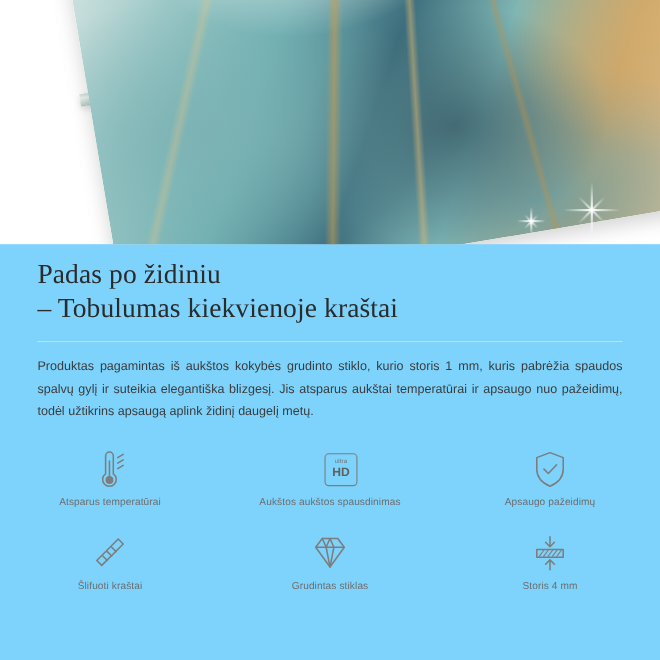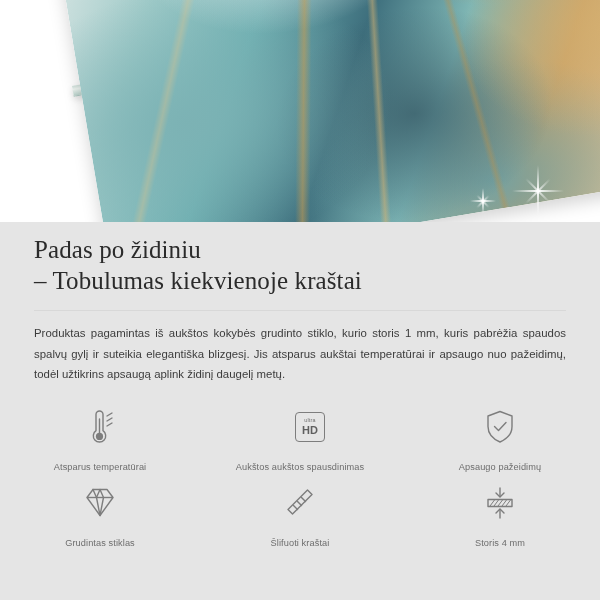--- a/index.html
+++ b/index.html
@@ -7,21 +7,21 @@
     width: 600px;
     height: 600px;
     background: #ffffff;
     font-family: "Liberation Sans", sans-serif;
     overflow: hidden;
   }
   .page {
     position: relative;
     width: 600px;
     height: 600px;
-    background: #e5e5e5;
+    background: #7dd3fc;
   }
 
   
   .hero {
     position: relative;
     width: 600px;
     height: 222px;
     overflow: hidden;
     background: #ffffff;
   }
@@ -150,21 +150,21 @@
     padding-top: 8px;
     height: 76px;
   }
   .ficon {
     height: 42px;
     display: flex;
     align-items: center;
     justify-content: center;
   }
   .flabel {
-    margin-top: 14px;
+    margin-top: 3px;
     font-size: 9.2px;
     color: #6d6d6d;
     text-align: center;
     letter-spacing: 0.1px;
   }
   .hd-badge {
     width: 30px; height: 30px;
     border: 1.4px solid #7d7d7d;
     border-radius: 4px;
     display: flex;
@@ -252,44 +252,44 @@
         </div>
         <div class="flabel">Apsaugo pažeidimų</div>
       </div>
 
     </div>
 
     <div class="frow">
 
       <div class="fcell">
         <div class="ficon">
+          <svg width="40" height="36" viewBox="0 0 40 36">
+            <g fill="none" stroke="#7d7d7d" stroke-width="1.4" stroke-linecap="round" stroke-linejoin="round">
+              <path d="M8 27.5 27.5 8 32 12.5 12.5 32z" transform="translate(0,-3)"></path>
+              <line x1="13.5" y1="20.5" x2="17.5" y2="24.5"></line>
+              <line x1="17.5" y1="16.5" x2="21.5" y2="20.5"></line>
+              <line x1="21.5" y1="12.5" x2="25.5" y2="16.5"></line>
+            </g>
+          </svg>
+        </div>
+        <div class="flabel">Šlifuoti kraštai</div>
+      </div>
+
+      <div class="fcell">
+        <div class="ficon">
           <svg width="40" height="38" viewBox="0 0 40 38">
             <g fill="none" stroke="#7d7d7d" stroke-width="1.4" stroke-linejoin="round">
               <path d="M7 13.5 13 5.5h14l6 8-13 18z"></path>
               <path d="M7 13.5h26"></path>
               <path d="M13 5.5 16.5 13.5 13 5.5z"></path>
               <path d="M16.5 13.5 20 5.5 23.5 13.5 20 31.5z"></path>
             </g>
           </svg>
         </div>
         <div class="flabel">Grudintas stiklas</div>
-      </div>
-
-      <div class="fcell">
-        <div class="ficon">
-          <svg width="40" height="36" viewBox="0 0 40 36">
-            <g fill="none" stroke="#7d7d7d" stroke-width="1.4" stroke-linecap="round" stroke-linejoin="round">
-              <path d="M8 27.5 27.5 8 32 12.5 12.5 32z" transform="translate(0,-3)"></path>
-              <line x1="13.5" y1="20.5" x2="17.5" y2="24.5"></line>
-              <line x1="17.5" y1="16.5" x2="21.5" y2="20.5"></line>
-              <line x1="21.5" y1="12.5" x2="25.5" y2="16.5"></line>
-            </g>
-          </svg>
-        </div>
-        <div class="flabel">Šlifuoti kraštai</div>
       </div>
 
       <div class="fcell">
         <div class="ficon">
           <svg width="40" height="40" viewBox="0 0 40 40">
             <g fill="none" stroke="#7d7d7d" stroke-width="1.4" stroke-linecap="round" stroke-linejoin="round">
               <line x1="20" y1="5" x2="20" y2="13.5"></line>
               <path d="M16 10 20 14 24 10"></path>
               <rect x="8" y="16.5" width="24" height="7"></rect>
               <line x1="20" y1="35" x2="20" y2="26.5"></line>

